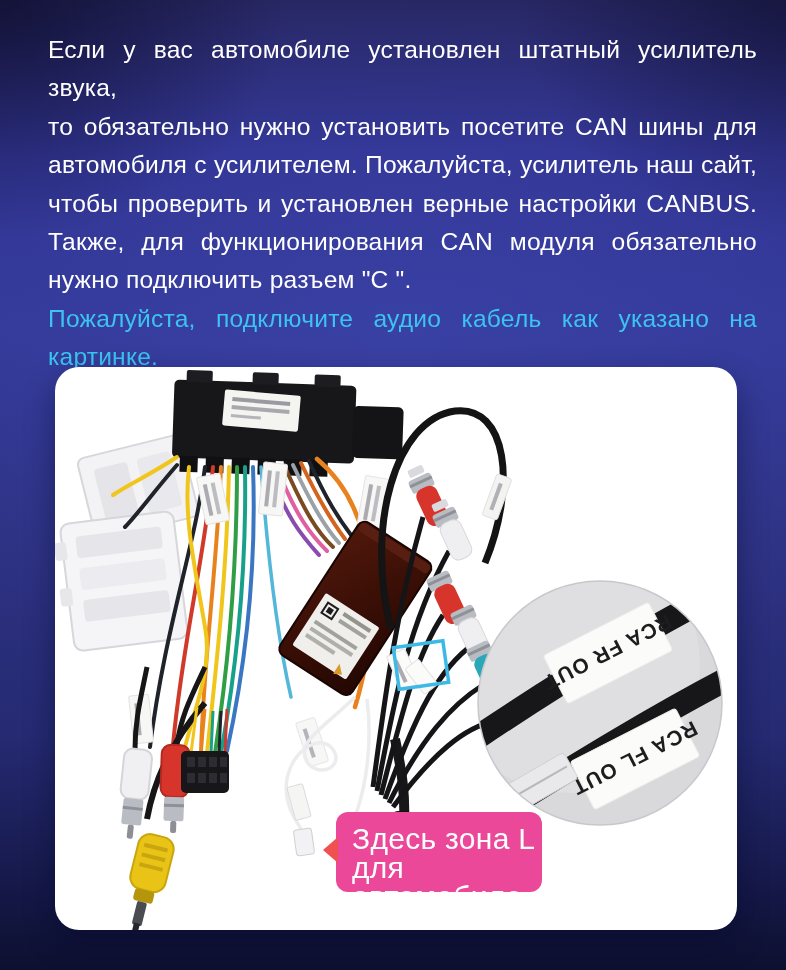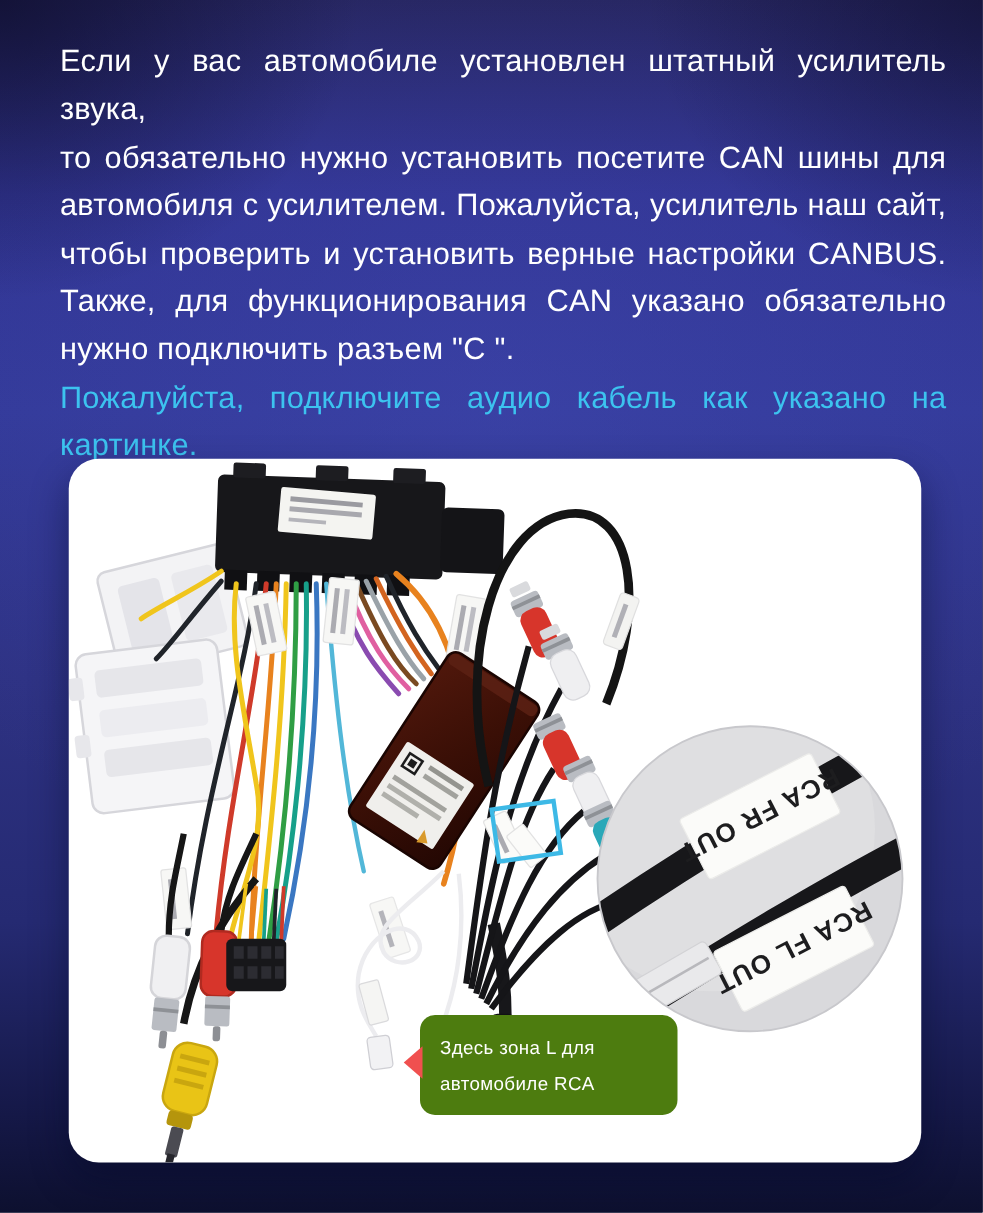--- a/index.html
+++ b/index.html
@@ -24,41 +24,41 @@
   .accent{color:#3cc3ef;}
   .card{
     position:absolute;left:55px;top:367px;width:682px;height:563px;
     margin:0;background:#ffffff;border-radius:24px;
     box-shadow:0 14px 30px rgba(5,8,40,.45);
     overflow:hidden;
   }
   .card svg{display:block;}
   .callout{
     position:absolute;left:281px;top:445px;width:206px;height:80px;
-    background:#4d7c0f;border-radius:12px;color:#fff;
+    background:#ec4899;border-radius:12px;color:#fff;
     padding:12px 0 0 16px;box-sizing:border-box;
-    font-size:15px;line-height:29px;letter-spacing:.3px;
+    font-size:30px;line-height:29px;letter-spacing:.3px;
   }
   .callout .tail{
     position:absolute;left:-13px;top:25px;width:0;height:0;
     border-top:13px solid transparent;border-bottom:13px solid transparent;
     border-right:15px solid #f0504f;
   }
 </style>
 </head>
 <body>
 
 <div class="page">
 
   <section class="intro">
     <div class="line just">Если у вас автомобиле установлен штатный усилитель звука,</div>
     <div class="line just">то обязательно нужно установить посетите CAN шины для</div>
     <div class="line just">автомобиля с усилителем. Пожалуйста, усилитель наш сайт,</div>
-    <div class="line just">чтобы проверить и установить верные настройки CANBUS.</div>
-    <div class="line just">Также, для функционирования CAN указано обязательно</div>
+    <div class="line just">чтобы проверить и установлен верные настройки CANBUS.</div>
+    <div class="line just">Также, для функционирования CAN модуля обязательно</div>
     <div class="line">нужно подключить разъем "C ".</div>
     <div class="line accent just">Пожалуйста, подключите аудио кабель как указано на</div>
     <div class="line accent">картинке.</div>
   </section>
 
   <figure class="card">
     <svg width="682" height="563" viewBox="0 0 682 563">
       <defs>
         <linearGradient id="mod" x1="0" y1="0" x2="1" y2="1">
           <stop offset="0" stop-color="#51180c"></stop>

